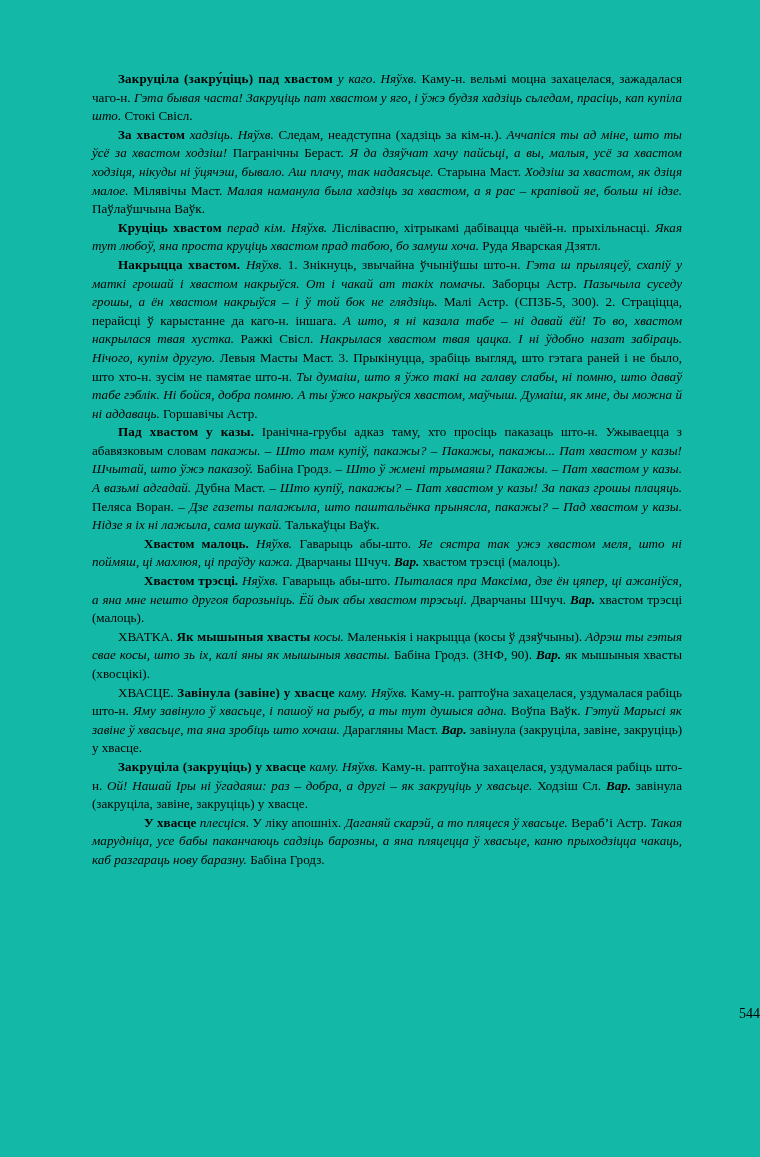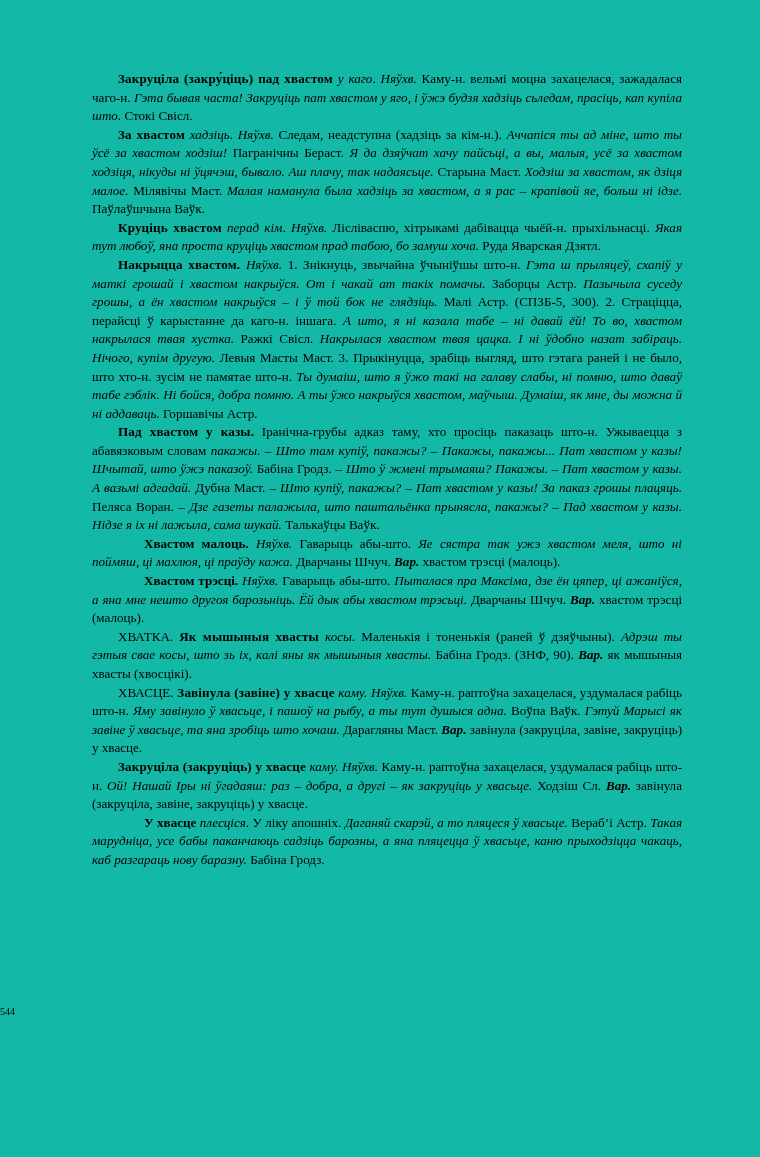--- a/index.html
+++ b/index.html
@@ -50,22 +50,22 @@
   }
   .bi {
     font-weight: bold;
     font-style: italic;
   }
   .folio {
     position: absolute;
     left: 0;
     right: 0;
     top: 1006px;
-    text-align: left;
-    font-size: 10px;
+    text-align: right;
+    font-size: 14px;
     font-family: "Liberation Serif", "DejaVu Serif", serif;
   }
 </style>
 </head>
 <body>
 
 <div class="page">
   <div class="column">
 
     <p class="entry"><span class="hw-sp">Закруціла (закру́ціць) пад хвастом</span> <i>у каго</i>. <i>Няўхв.</i> <span>Каму-н. вельмі моцна захацелася, зажадалася чаго-н.</span> <i>Гэта бывая часта! Закруціць пат хвастом у яго, і ўжэ будзя хадзіць сьледам, прасіць, кап купіла што.</i> <span>Стокі Свісл.</span></p>
@@ -76,21 +76,21 @@
 
     <p class="entry"><span class="hw-sp">Накрыцца хвастом.</span> <i>Няўхв.</i> <span>1.</span> <span>Знікнуць, звычайна ўчыніўшы што-н.</span> <i>Гэта ш прыляцеў, схапіў у маткі грошай і хвастом накрыўся. От і чакай ат такіх помачы.</i> <span>Заборцы Астр.</span> <i>Пазычыла суседу грошы, а ён хвастом накрыўся – і ў той бок не глядзіць.</i> <span>Малі Астр. (СПЗБ-5, 300).</span> <span>2.</span> <span>Страціцца, перайсці ў карыстанне да каго-н. іншага.</span> <i>А што, я ні казала табе – ні давай ёй! То во, хвастом накрылася твая хустка.</i> <span>Ражкі Свісл.</span> <i>Накрылася хвастом твая цацка. І ні ўдобно назат забіраць. Нічого, купім другую.</i> <span>Левыя Масты Маст.</span> <span>3.</span> <span>Прыкінуцца, зрабіць выгляд, што гэтага раней і не было, што хто-н. зусім не памятае што-н.</span> <i>Ты думаіш, што я ўжо такі на галаву слабы, ні помню, што даваў табе гэблік. Ні бойся, добра помню. А ты ўжо накрыўся хвастом, маўчыш. Думаіш, як мне, ды можна й ні аддаваць.</i> <span>Горшавічы Астр.</span></p>
 
     <p class="entry"><span class="hw-sp">Пад хвастом у казы.</span> <span>Іранічна-грубы адказ таму, хто просіць паказаць што-н. Ужываецца з абавязковым словам</span> <i>пакажы.</i> <i>– Што там купіў, пакажы? – Пакажы, пакажы... Пат хвастом у казы! Шчытай, што ўжэ паказоў.</i> <span>Бабіна Гродз.</span> <i>– Што ў жмені трымаяш? Пакажы. – Пат хвастом у казы. А вазьмі адгадай.</i> <span>Дубна Маст.</span> <i>– Што купіў, пакажы? – Пат хвастом у казы! За паказ грошы плацяць.</i> <span>Пеляса Воран.</span> <i>– Дзе газеты палажыла, што паштальёнка прынясла, пакажы? – Пад хвастом у казы. Нідзе я іх ні лажыла, сама шукай.</i> <span>Талькаўцы Ваўк.</span></p>
 
     <p class="entry"><span class="hw">Хвастом малоць.</span> <i>Няўхв.</i> <span>Гаварыць абы-што.</span> <i>Яе сястра так ужэ хвастом меля, што ні поймяш, ці махлюя, ці праўду кажа.</i> <span>Дварчаны Шчуч.</span> <span class="bi">Вар.</span> <span>хвастом трэсці (малоць).</span></p>
 
 
     <p class="entry"><span class="hw">Хвастом трэсці.</span> <i>Няўхв.</i> <span>Гаварыць абы-што.</span> <i>Пыталася пра Максіма, дзе ён цяпер, ці ажаніўся, а яна мне нешто другоя барозьніць. Ёй дык абы хвастом трэсьці.</i> <span>Дварчаны Шчуч.</span> <span class="bi">Вар.</span> <span>хвастом трэсці (малоць).</span></p>
 
-    <p class="entry"><span>ХВАТКА.</span> <span class="hw-sp">Як мышыныя хвасты</span> <i>косы.</i> <span>Маленькія і тоненькія (раней ў дзяўчыны).</span> <i>Адрэш ты гэтыя свае косы, што зь іх, калі яны як мышыныя хвасты.</i> <span>Бабіна Гродз. (ЗНФ, 90).</span> <span class="bi">Вар.</span> <span>як мышыныя хвасты (хвосцікі).</span></p>
+    <p class="entry"><span>ХВАТКА.</span> <span class="hw-sp">Як мышыныя хвасты</span> <i>косы.</i> <span>Маленькія і накрыцца (косы ў дзяўчыны).</span> <i>Адрэш ты гэтыя свае косы, што зь іх, калі яны як мышыныя хвасты.</i> <span>Бабіна Гродз. (ЗНФ, 90).</span> <span class="bi">Вар.</span> <span>як мышыныя хвасты (хвосцікі).</span></p>
 
     <p class="entry"><span>ХВАСЦЕ.</span> <span class="hw-sp">Завінула (завіне) у хвасце</span> <i>каму.</i> <i>Няўхв.</i> <span>Каму-н. раптоўна захацелася, уздумалася рабіць што-н.</span> <i>Яму завінуло ў хвасьце, і пашоў на рыбу, а ты тут душыся адна.</i> <span>Воўпа Ваўк.</span> <i>Гэтуй Марысі як завіне ў хвасьце, та яна зробіць што хочаш.</i> <span>Дарагляны Маст.</span> <span class="bi">Вар.</span> <span>завінула (закруціла, завіне, закруціць) у хвасце.</span></p>
 
     <p class="entry"><span class="hw-sp">Закруціла (закруціць) у хвасце</span> <i>каму.</i> <i>Няўхв.</i> <span>Каму-н. раптоўна захацелася, уздумалася рабіць што-н.</span> <i>Ой! Нашай Іры ні ўгадаяш: раз – добра, а другі – як закруціць у хвасьце.</i> <span>Ходзіш Сл.</span> <span class="bi">Вар.</span> <span>завінула (закруціла, завіне, закруціць) у хвасце.</span></p>
 
     <p class="entry"><span class="hw">У хвасце</span> <i>плесціся.</i> <span>У ліку апошніх.</span> <i>Даганяй скарэй, а то пляцеся ў хвасьце.</i> <span>Верабʼі Астр.</span> <i>Такая марудніца, усе бабы паканчаюць садзіць барозны, а яна пляцецца ў хвасьце, каню прыходзіцца чакаць, каб разгараць нову баразну.</i> <span>Бабіна Гродз.</span></p>
 
 
   </div>
 

